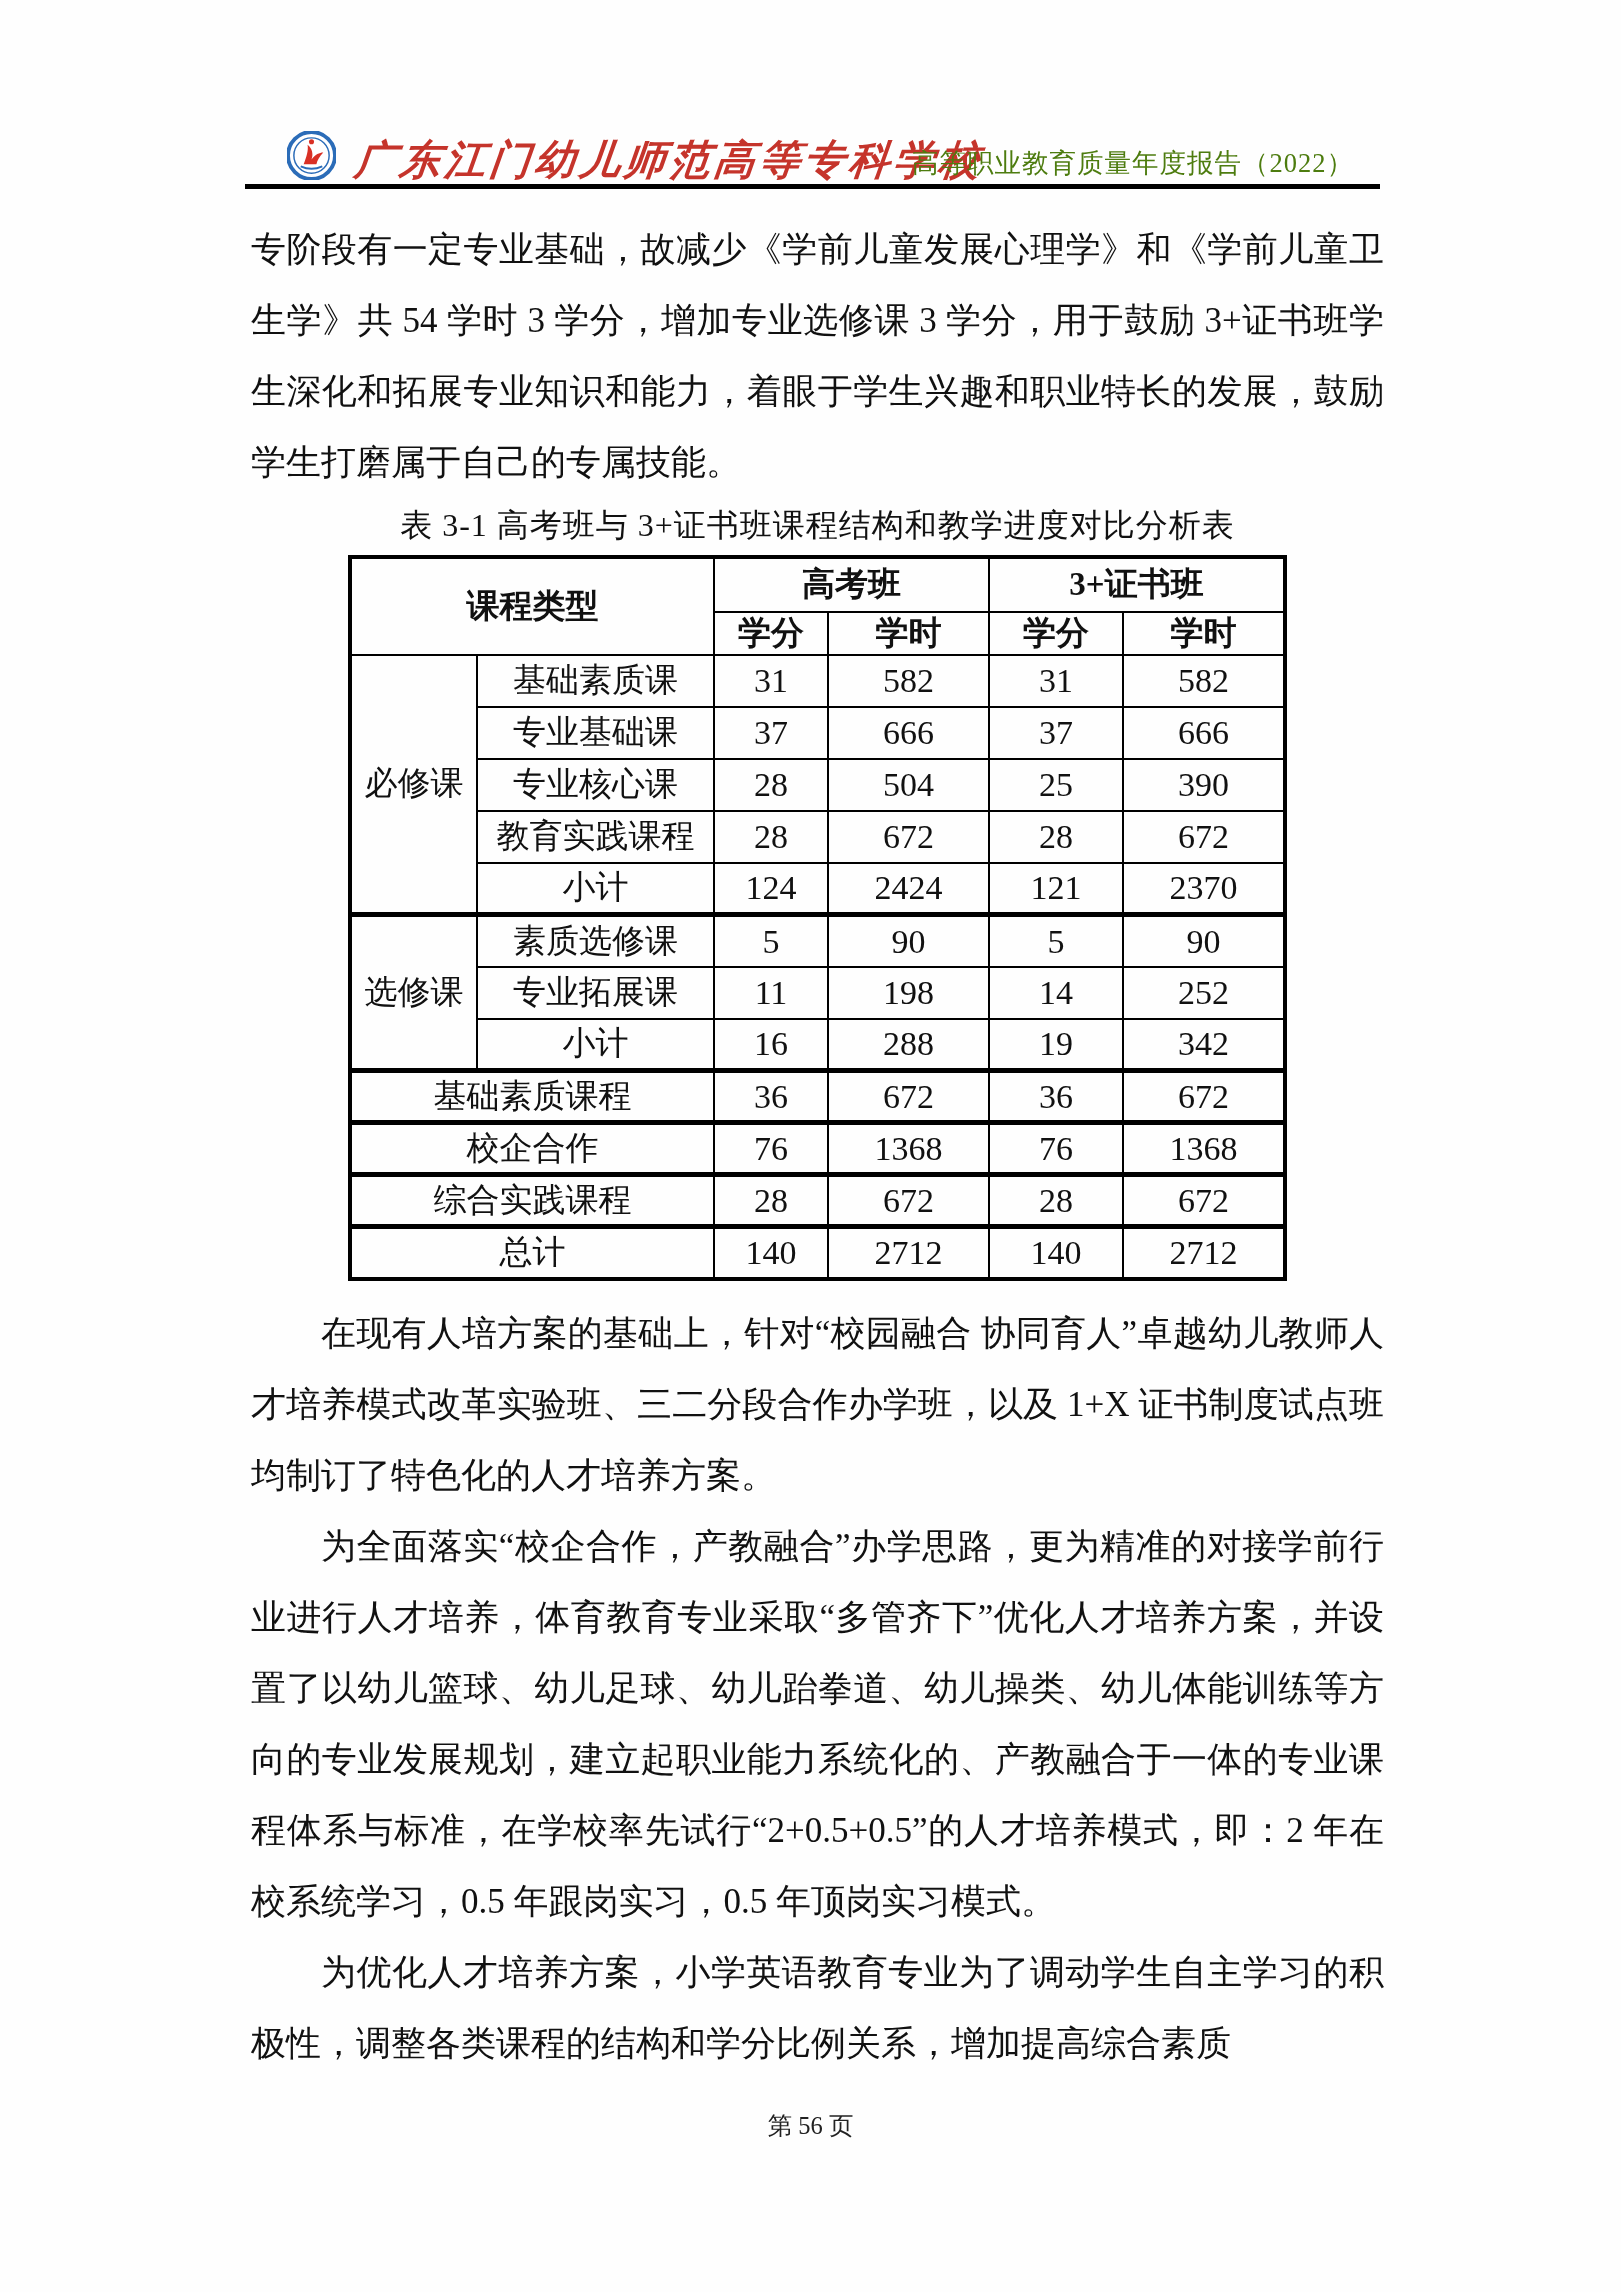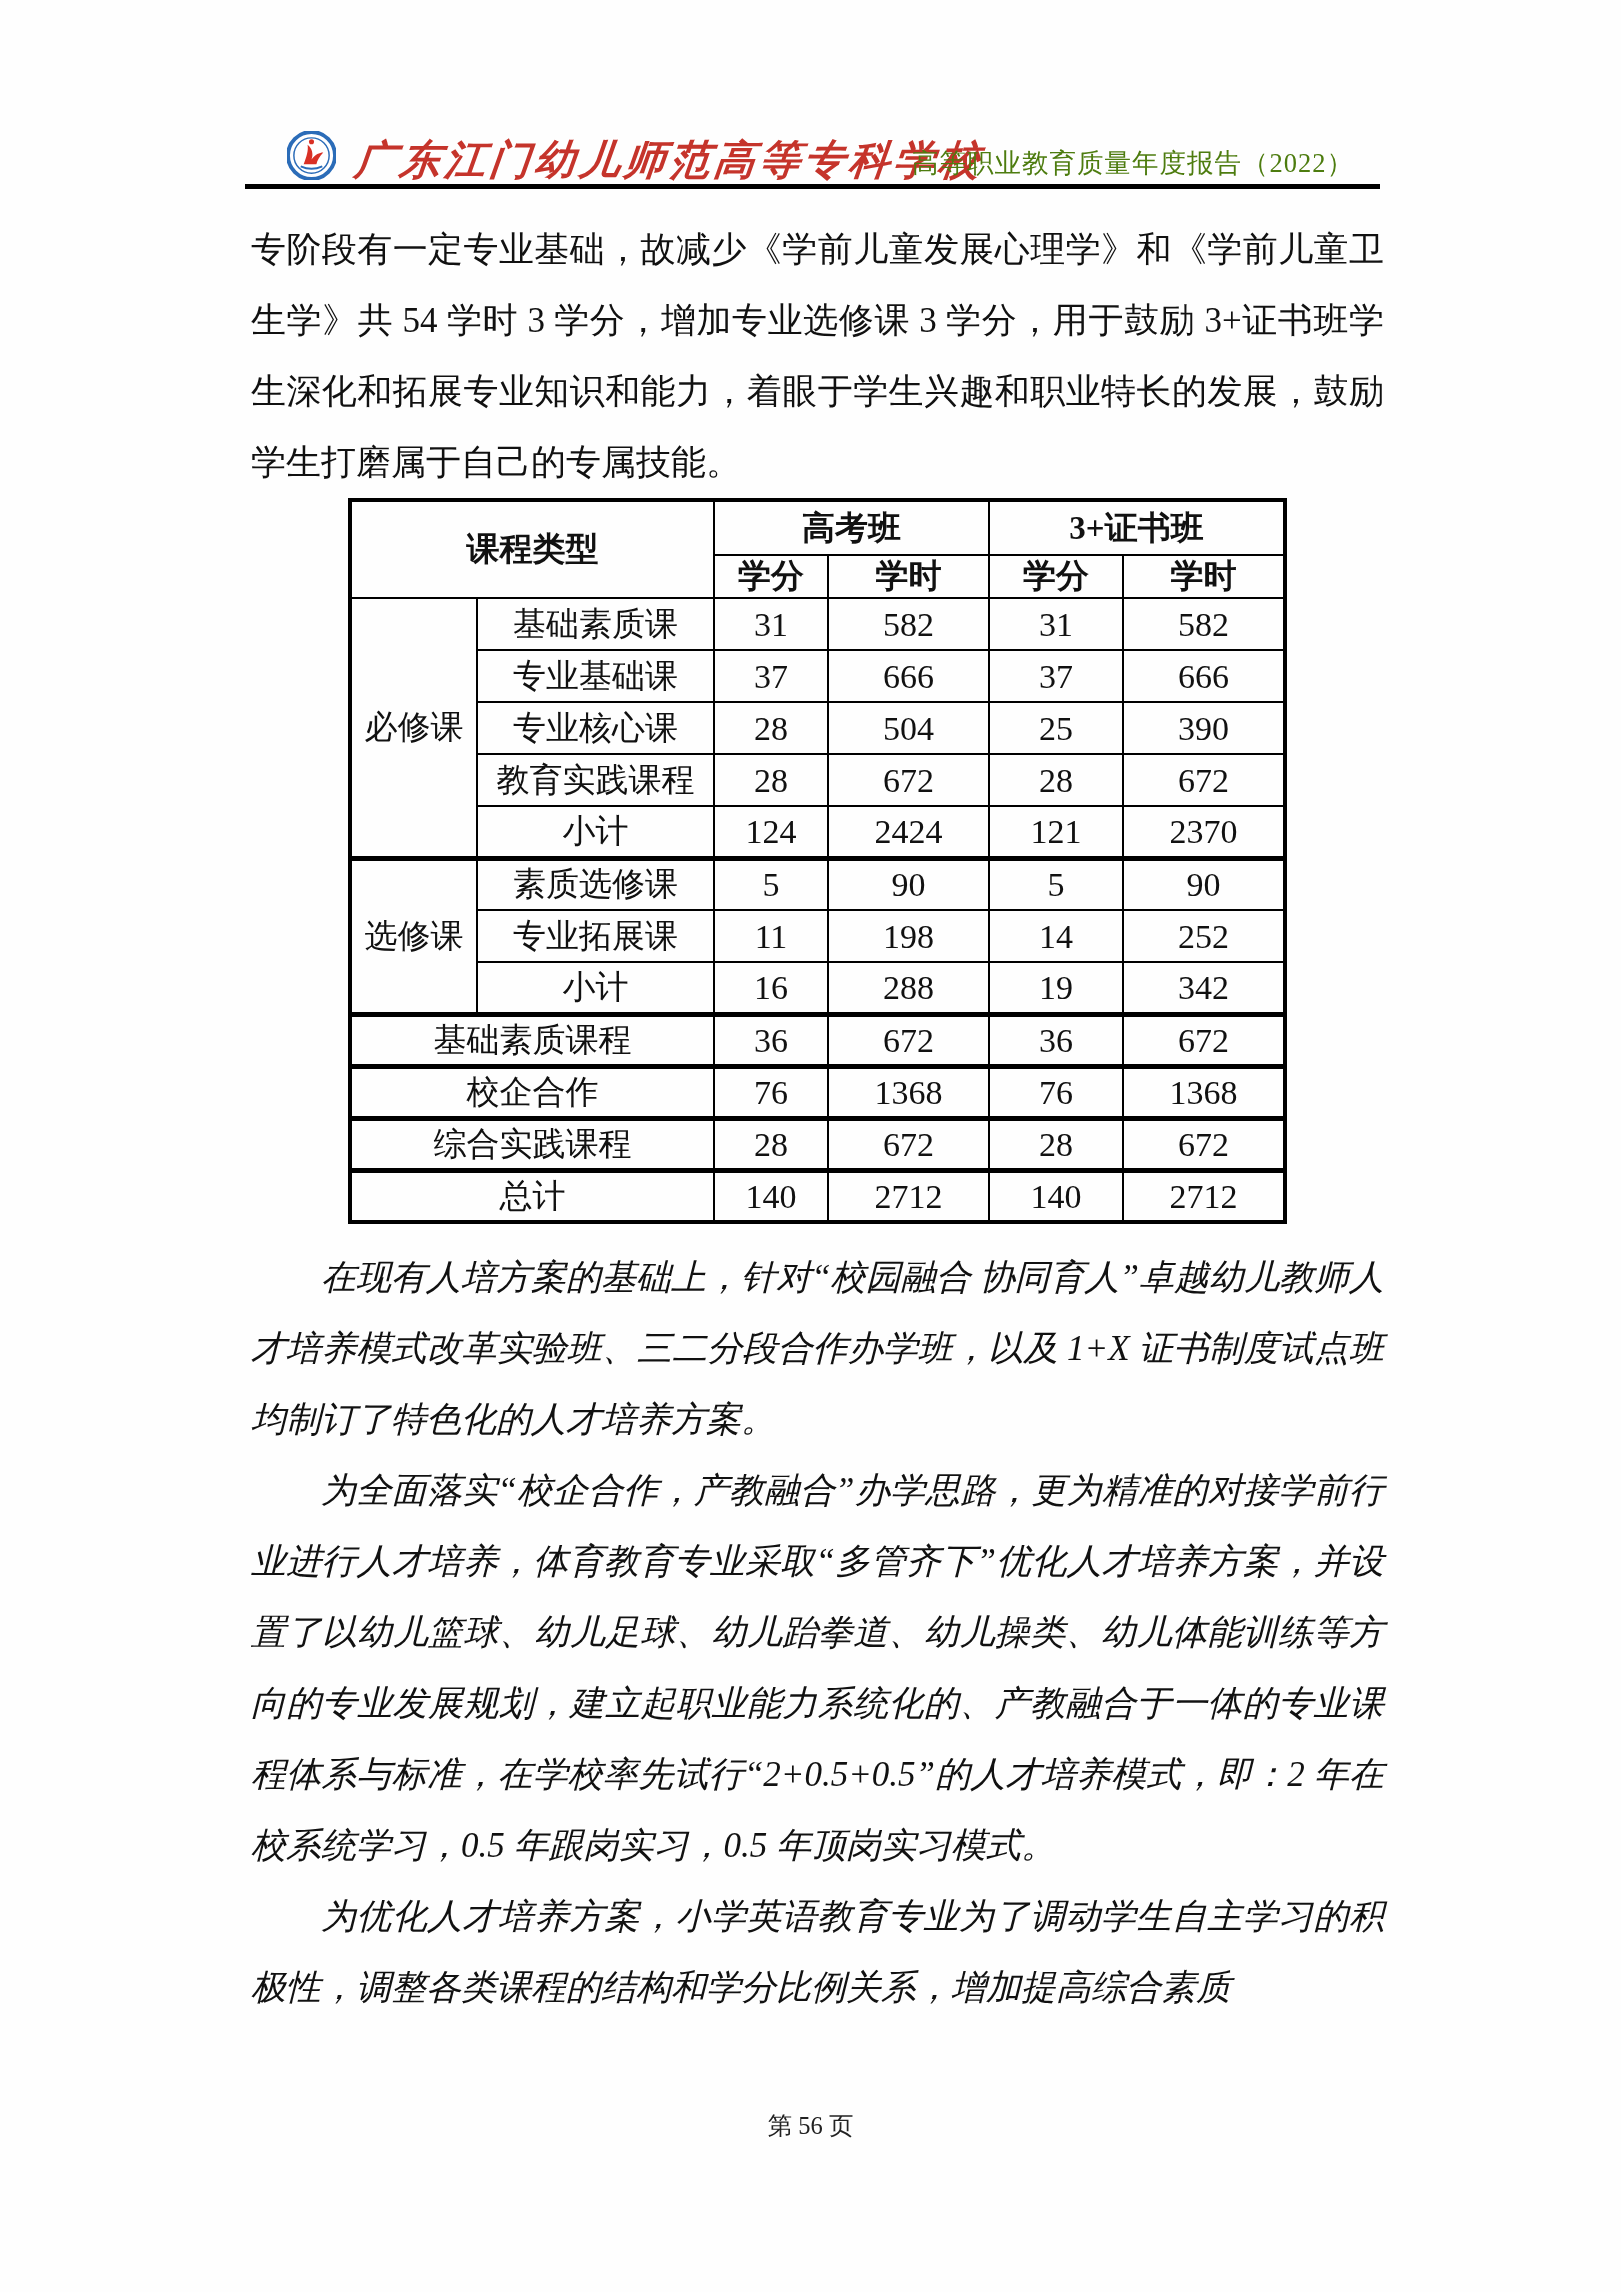--- a/index.html
+++ b/index.html
@@ -35,21 +35,21 @@
     width:1135px; height:4.9px; background:#000;
   }
 
   
   .content {
     position:absolute; left:251px; top:214px; width:1133px;
     font-size:35px; line-height:71px;
     text-align:justify;
   }
   .para { text-align:justify; }
-  .para.indent { text-indent:2em;font-style:italic; }
+  .para.indent { text-indent:2em; }
   .tbl-caption {
     text-align:center; font-size:32px; line-height:43px;
     margin:5.9px 0 7.8px 0; letter-spacing:1px; text-indent:0;
   }
 
   
   table.course {
     border-collapse:collapse;
     margin-left:97px;
     width:935px;
@@ -91,20 +91,21 @@
     </svg>
   </div>
   <div class="hdr-school">广东江门幼儿师范高等专科学校</div>
   <div class="hdr-report">高等职业教育质量年度报告（2022）</div>
   <div class="hdr-rule"></div>
 
   <div class="content">
 
     <p class="para">专阶段有一定专业基础，故减少《学前儿童发展心理学》和《学前儿童卫生学》共 54 学时 3 学分，增加专业选修课 3 学分，用于鼓励 3+证书班学生深化和拓展专业知识和能力，着眼于学生兴趣和职业特长的发展，鼓励学生打磨属于自己的专属技能。</p>
 
+    <div class="tbl-caption">表 3-1 高考班与 3+证书班课程结构和教学进度对比分析表</div>
 
     <table class="course">
       <colgroup>
         <col style="width:127px">
           <col style="width:237px">
         <col style="width:114px">
           <col style="width:161px">
         <col style="width:134px">
           <col style="width:162px">
       </colgroup>

